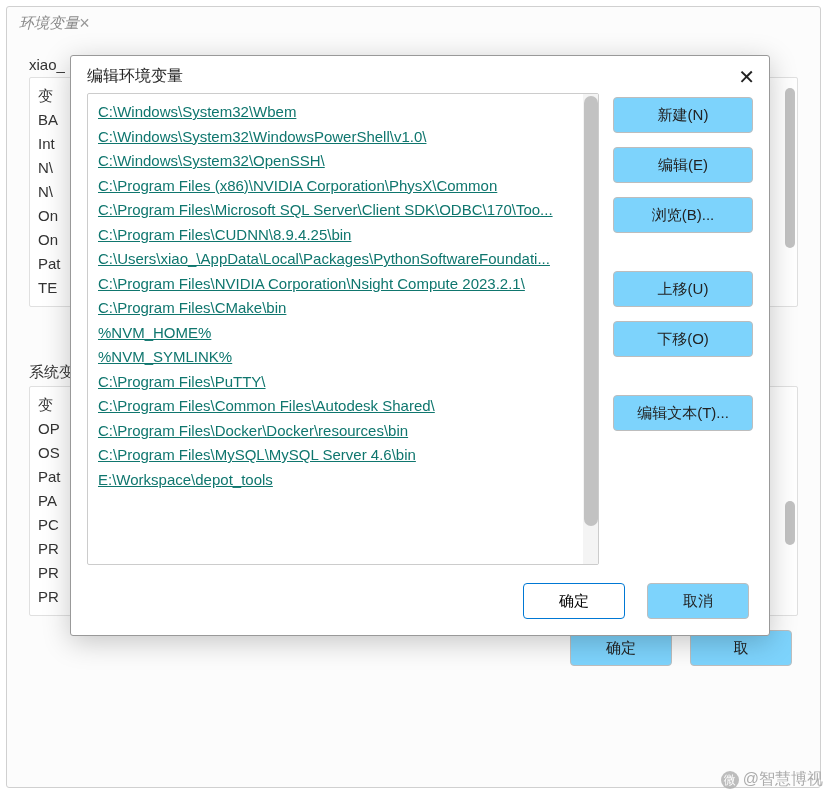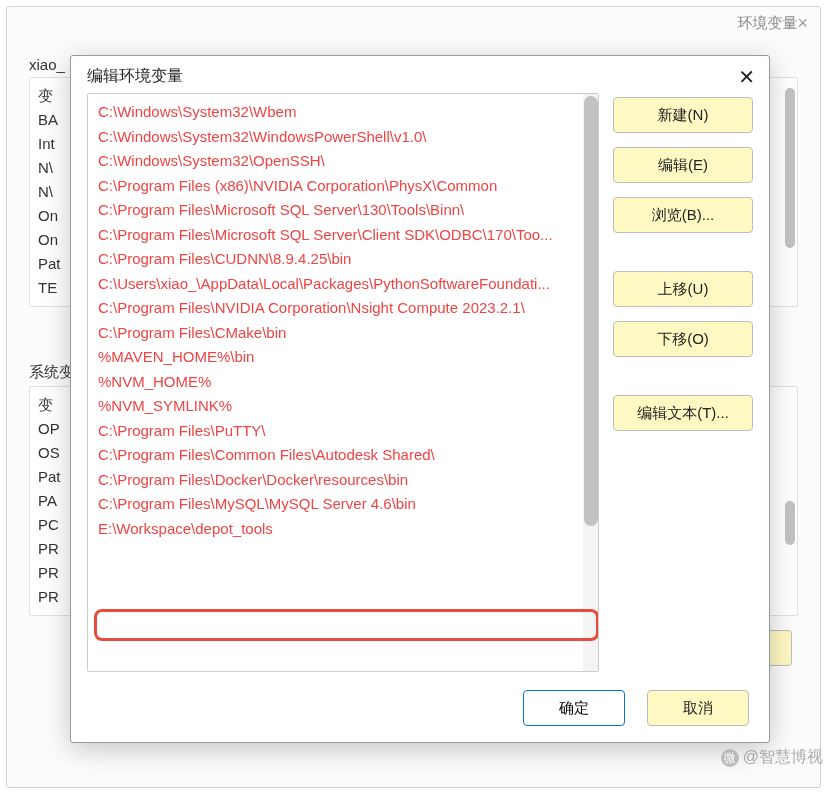--- a/index.html
+++ b/index.html
@@ -1,53 +1,53 @@
 <!DOCTYPE html>
 <html><head>
 <meta charset="utf-8">
 <style>
   * { box-sizing: border-box; font-family: "Microsoft YaHei", "Segoe UI", Tahoma, sans-serif; }
   body { margin:0; width:835px; height:800px; background:#fff; overflow:hidden; position:relative; font-size:15px; color:#333; }
 
   
   .parent-dialog { position:absolute; left:6px; top:6px; right:14px; bottom:12px; border:1px solid #d0d0d0; border-radius:3px; background:#fcfcfc; }
-  .parent-titlebar { display:flex; align-items:center; justify-content:flex-end; padding:6px 12px; color:#888; }
+  .parent-titlebar { display:flex; align-items:center; justify-content:flex-start; padding:6px 12px; color:#888;font-style:italic; }
   .parent-close { font-size:18px; color:#999; }
   .parent-body { padding:8px 22px 10px 22px; }
   .group-label { font-size:15px; color:#333; margin:8px 0 4px 0; }
   .group-box { border:1px solid #e0e0e0; background:#fff; border-radius:2px; padding:6px 8px; position:relative; }
   .group-list div { line-height:24px; white-space:nowrap; overflow:hidden; color:#333; }
   .group-scroll { position:absolute; right:2px; top:2px; bottom:2px; width:10px; background:transparent; display:flex; flex-direction:column; justify-content:flex-start; }
   .scroll-thumb { width:10px; background:#c2c2c2; border-radius:5px; }
   .parent-buttons { display:flex; justify-content:flex-end; gap:18px; padding:14px 6px 6px 6px; }
 
-  .btn { display:inline-flex; align-items:center; justify-content:center; min-width:102px; height:36px; padding:0 16px; border:1px solid #bdbdbd; background:#fef9c3; border-radius:4px; font-size:15px; color:#222; cursor:pointer; }
+  .btn { display:inline-flex; align-items:center; justify-content:center; min-width:102px; height:36px; padding:0 16px; border:1px solid #bdbdbd; background:#7dd3fc; border-radius:4px; font-size:15px; color:#222; cursor:pointer; }
   .btn.primary { border-color:#0078d4; color:#000; background:#fff; }
 
   
-  .modal { position:absolute; left:70px; top:55px; width:700px; height:688px; background:#fff; border:1px solid #999; border-radius:3px; box-shadow:0 6px 28px rgba(0,0,0,0.22); display:flex; flex-direction:column; }
+  .modal { position:absolute; left:70px; top:55px; width:700px; height:581px; background:#fff; border:1px solid #999; border-radius:3px; box-shadow:0 6px 28px rgba(0,0,0,0.22); display:flex; flex-direction:column; }
   .modal-titlebar { display:flex; align-items:center; justify-content:space-between; padding:10px 14px 6px 16px; }
   .modal-title { font-size:16px; color:#222; }
   .close-x { font-size:20px; line-height:1; color:#222; cursor:pointer; font-weight:400; }
   .modal-body { flex:1; display:flex; gap:14px; padding:0 16px 8px 16px; overflow:hidden; }
 
   .list-pane { flex:1; border:1px solid #ccc; border-radius:2px; overflow:hidden; position:relative; display:flex; }
   .list-inner { flex:1; overflow:hidden; padding:6px 10px 6px 10px; }
-  .list-inner .entry { line-height:24.5px; white-space:nowrap; overflow:hidden; text-overflow:ellipsis; font-size:15px; color:#ef4444; cursor:default; }
+  .list-inner .entry { line-height:24.5px; white-space:nowrap; overflow:hidden; text-overflow:ellipsis; font-size:15px; color:#0f766e; cursor:default;text-decoration:underline; }
   .highlight-box { position:absolute; left:6px; width:505px; height:32px; border:3px solid #e74c3c; border-radius:8px; pointer-events:none; }
   .list-scroll { width:15px; background:#f4f4f4; display:flex; flex-direction:column; }
   .list-scroll .thumb { width:14px; background:#c2c2c2; border-radius:7px; margin:2px auto 0 auto; }
 
   .side-buttons { width:140px; display:flex; flex-direction:column; gap:14px; padding-top:4px; }
   .side-buttons .btn { min-width:135px; }
   .side-gap { height:10px; }
 
   .modal-footer { display:flex; justify-content:flex-end; gap:22px; padding:10px 20px 16px 20px; }
 
-  .watermark { position:absolute; right:12px; bottom:32px; font-size:16px; color:#9a9a9a; opacity:0.82; }
+  .watermark { position:absolute; right:12px; bottom:10px; font-size:16px; color:#9a9a9a; opacity:0.82; }
   .watermark .logo { display:inline-block; width:18px; height:18px; border-radius:50%; background:#b0b0b0; color:#fff; text-align:center; line-height:18px; font-size:12px; margin-right:4px; vertical-align:middle; }
 </style>
 </head>
 <body>
 
 <div class="parent-dialog">
   <div class="parent-titlebar">
     <span>环境变量</span>
     <span class="parent-close">×</span>
   </div>
@@ -100,27 +100,25 @@
     <span class="modal-title">编辑环境变量</span>
     <span class="close-x">✕</span>
   </div>
   <div class="modal-body">
     <div class="list-pane">
       <div class="list-inner" id="entries-list">
           <div class="entry">C:\Windows\System32\Wbem</div>
           <div class="entry">C:\Windows\System32\WindowsPowerShell\v1.0\</div>
           <div class="entry">C:\Windows\System32\OpenSSH\</div>
           <div class="entry">C:\Program Files (x86)\NVIDIA Corporation\PhysX\Common</div>
-          <div class="entry">C:\Program Files\Microsoft SQL Server\130\Tools\Binn\</div>
           <div class="entry">C:\Program Files\Microsoft SQL Server\Client SDK\ODBC\170\Too...</div>
           <div class="entry">C:\Program Files\CUDNN\8.9.4.25\bin</div>
           <div class="entry">C:\Users\xiao_\AppData\Local\Packages\PythonSoftwareFoundati...</div>
           <div class="entry">C:\Program Files\NVIDIA Corporation\Nsight Compute 2023.2.1\</div>
           <div class="entry">C:\Program Files\CMake\bin</div>
-          <div class="entry">%MAVEN_HOME%\bin</div>
           <div class="entry">%NVM_HOME%</div>
           <div class="entry">%NVM_SYMLINK%</div>
           <div class="entry">C:\Program Files\PuTTY\</div>
           <div class="entry">C:\Program Files\Common Files\Autodesk Shared\</div>
           <div class="entry">C:\Program Files\Docker\Docker\resources\bin</div>
           <div class="entry">C:\Program Files\MySQL\MySQL Server 4.6\bin</div>
           <div class="entry">E:\Workspace\depot_tools</div>
         </div>
       <div class="highlight-box" id="hl-box" style="top: 514.5px;"></div>
       <div class="list-scroll">

